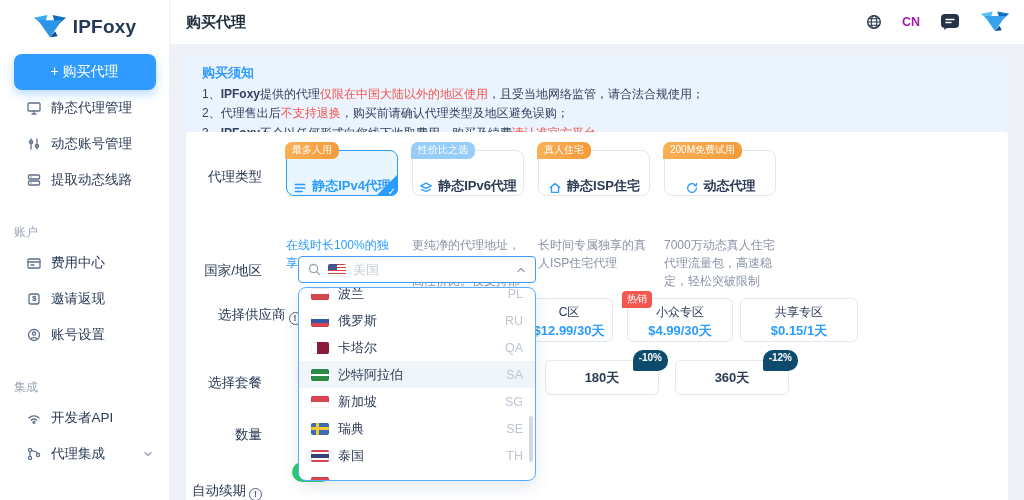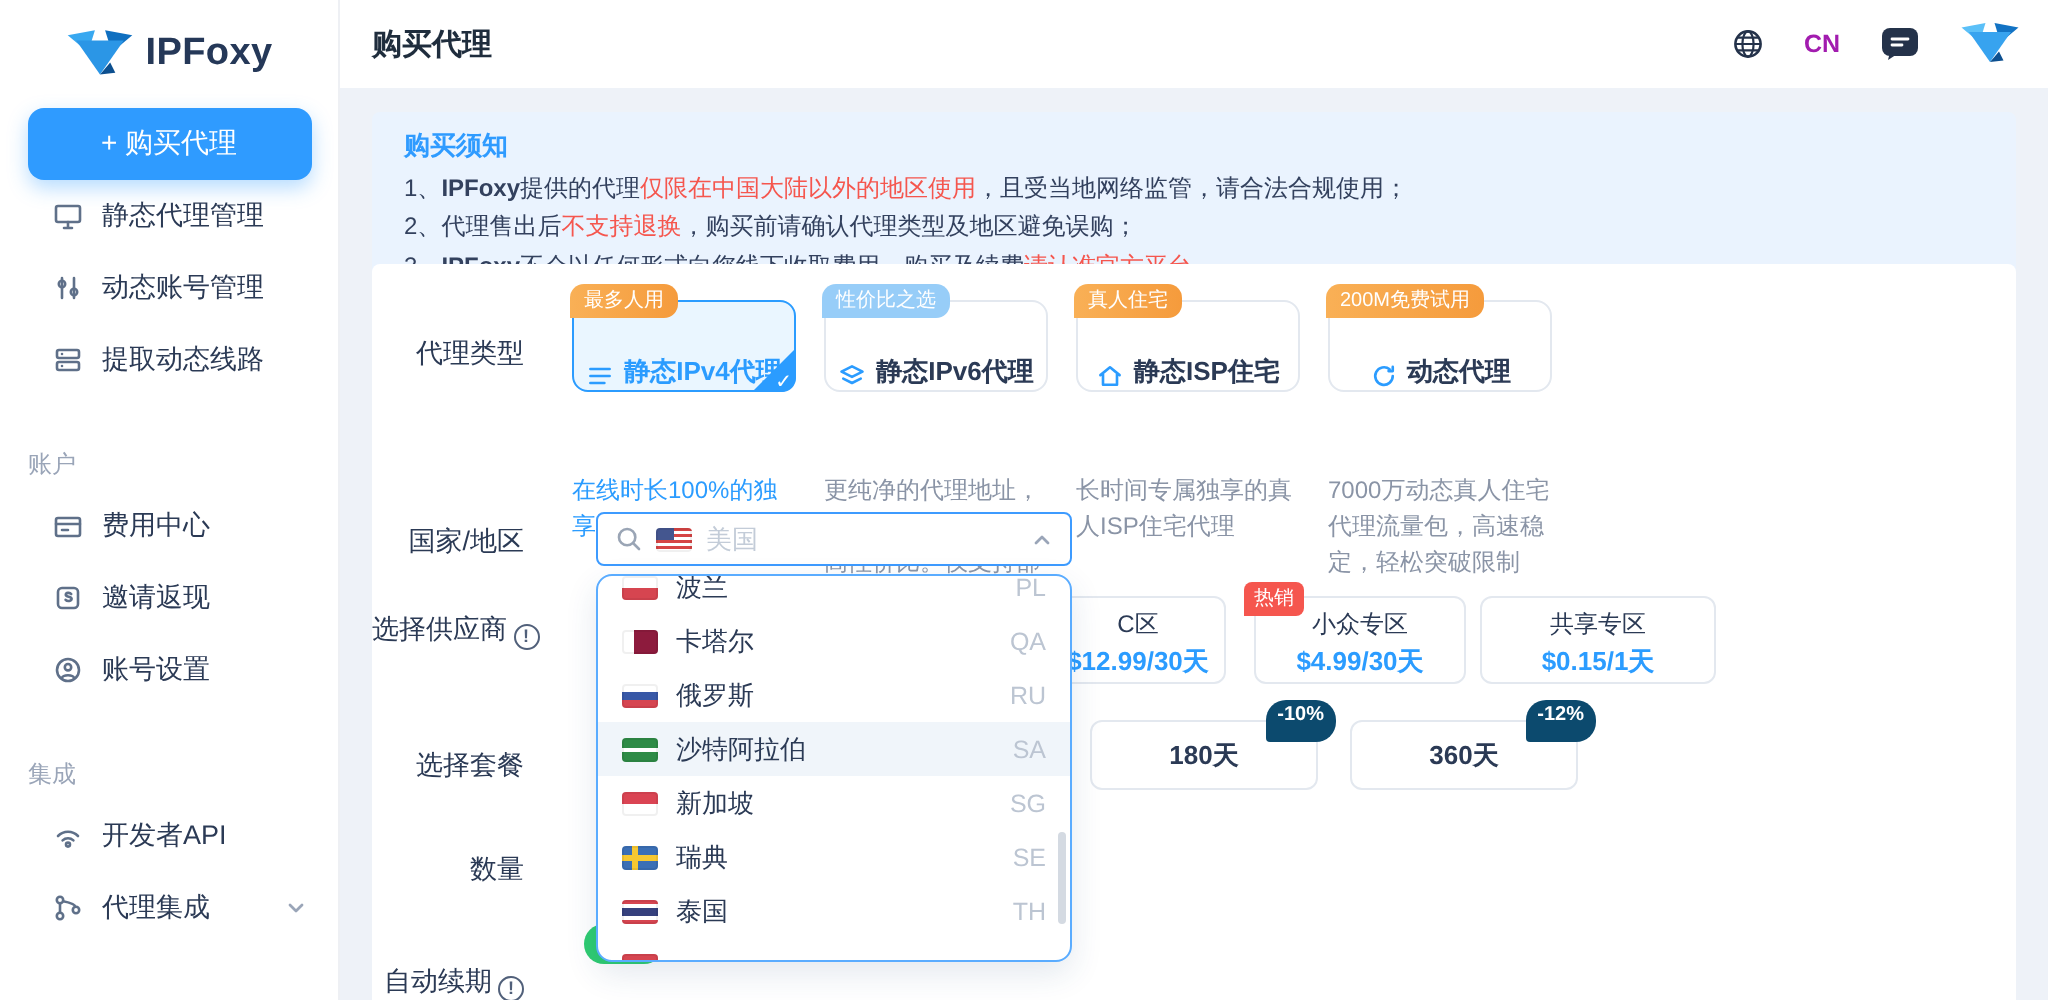--- a/index.html
+++ b/index.html
@@ -94,21 +94,21 @@
     border:1px solid #5aacff; border-radius:8px; box-shadow:0 6px 16px rgba(30,70,120,.12);
     overflow:hidden; z-index:20; }
   .dd-list { position:absolute; left:0; right:0; top:-8px; }
   .dd-item { height:27px; display:flex; align-items:center; gap:9px; padding:0 12px; cursor:pointer; }
   .dd-item.hl { background:#f0f5fa; }
   .dd-name { font-size:13px; color:#2b3a55; }
   .dd-code { margin-left:auto; font-size:12.5px; color:#bcc5d2; }
   .dd-scroll { position:absolute; right:2px; top:128px; width:4px; height:46px; background:#d4dae2; border-radius:2px; z-index:21; }
 
   
-  .s-label { top:174px; }
+  .s-label { top:174px;padding-left:32px; }
   .scard { position:absolute; top:166px; height:44px; background:#fff; border:1px solid #e3e8ef;
     border-radius:6px; text-align:center; padding-top:5px; cursor:pointer; }
   .scard .sname { font-size:12px; color:#2b3a55; }
   .scard .sprice { font-size:13px; font-weight:700; color:#2b9cff; margin-top:1px; }
   .hot-badge { position:absolute; top:-8px; left:-6px; background:#f5564e; color:#fff; font-size:10px;
     padding:1px 5px 2px; border-radius:4px 4px 4px 0; }
 
   
   .p-label { top:242px; }
   .kcard { position:absolute; top:228px; width:114px; height:35px; background:#fff; border:1px solid #e3e8ef;
@@ -301,28 +301,28 @@
     </div>
 
     <div class="dropdown">
       <div class="dd-list">
         <div class="dd-item">
             <span class="flag flag-pl"></span>
             <span class="dd-name">波兰</span>
             <span class="dd-code">PL</span>
           </div>
         <div class="dd-item">
+            <span class="flag flag-ru"></span>
+            <span class="dd-name">俄罗斯</span>
+            <span class="dd-code">RU</span>
+          </div>
+        <div class="dd-item">
             <span class="flag flag-qa"></span>
             <span class="dd-name">卡塔尔</span>
             <span class="dd-code">QA</span>
-          </div>
-        <div class="dd-item">
-            <span class="flag flag-ru"></span>
-            <span class="dd-name">俄罗斯</span>
-            <span class="dd-code">RU</span>
           </div>
         <div class="dd-item hl">
             <span class="flag flag-sa"></span>
             <span class="dd-name">沙特阿拉伯</span>
             <span class="dd-code">SA</span>
           </div>
         <div class="dd-item">
             <span class="flag flag-sg"></span>
             <span class="dd-name">新加坡</span>
             <span class="dd-code">SG</span>

